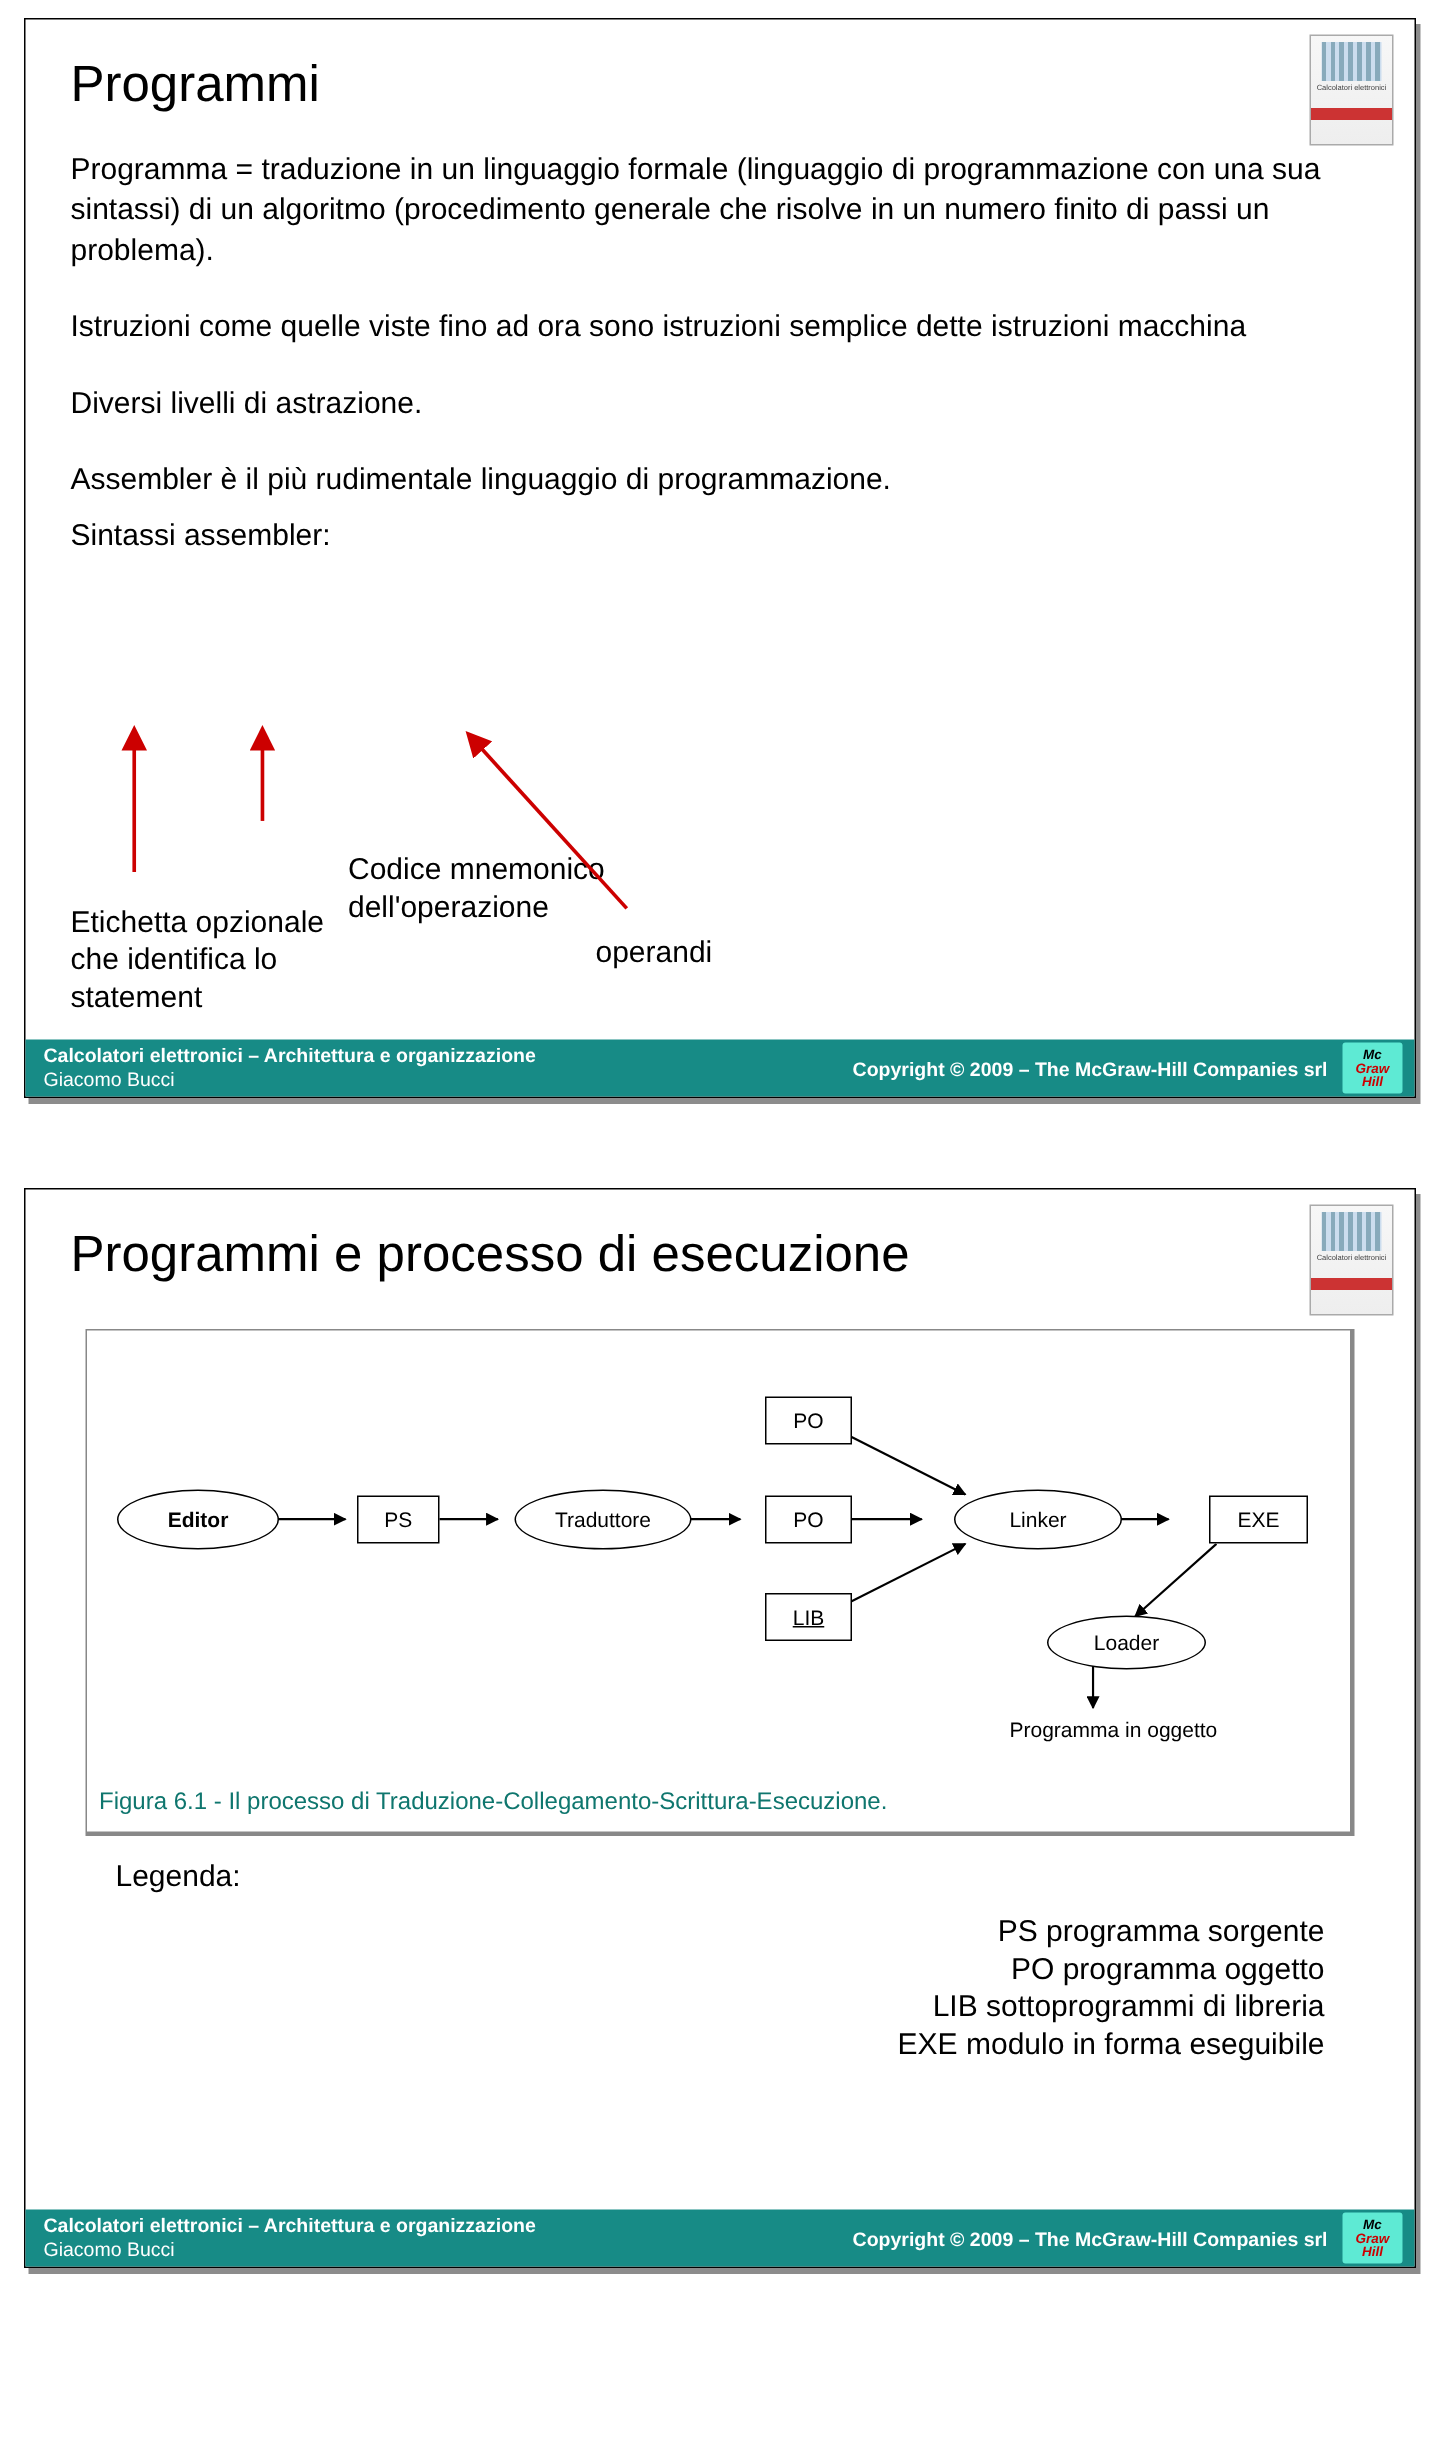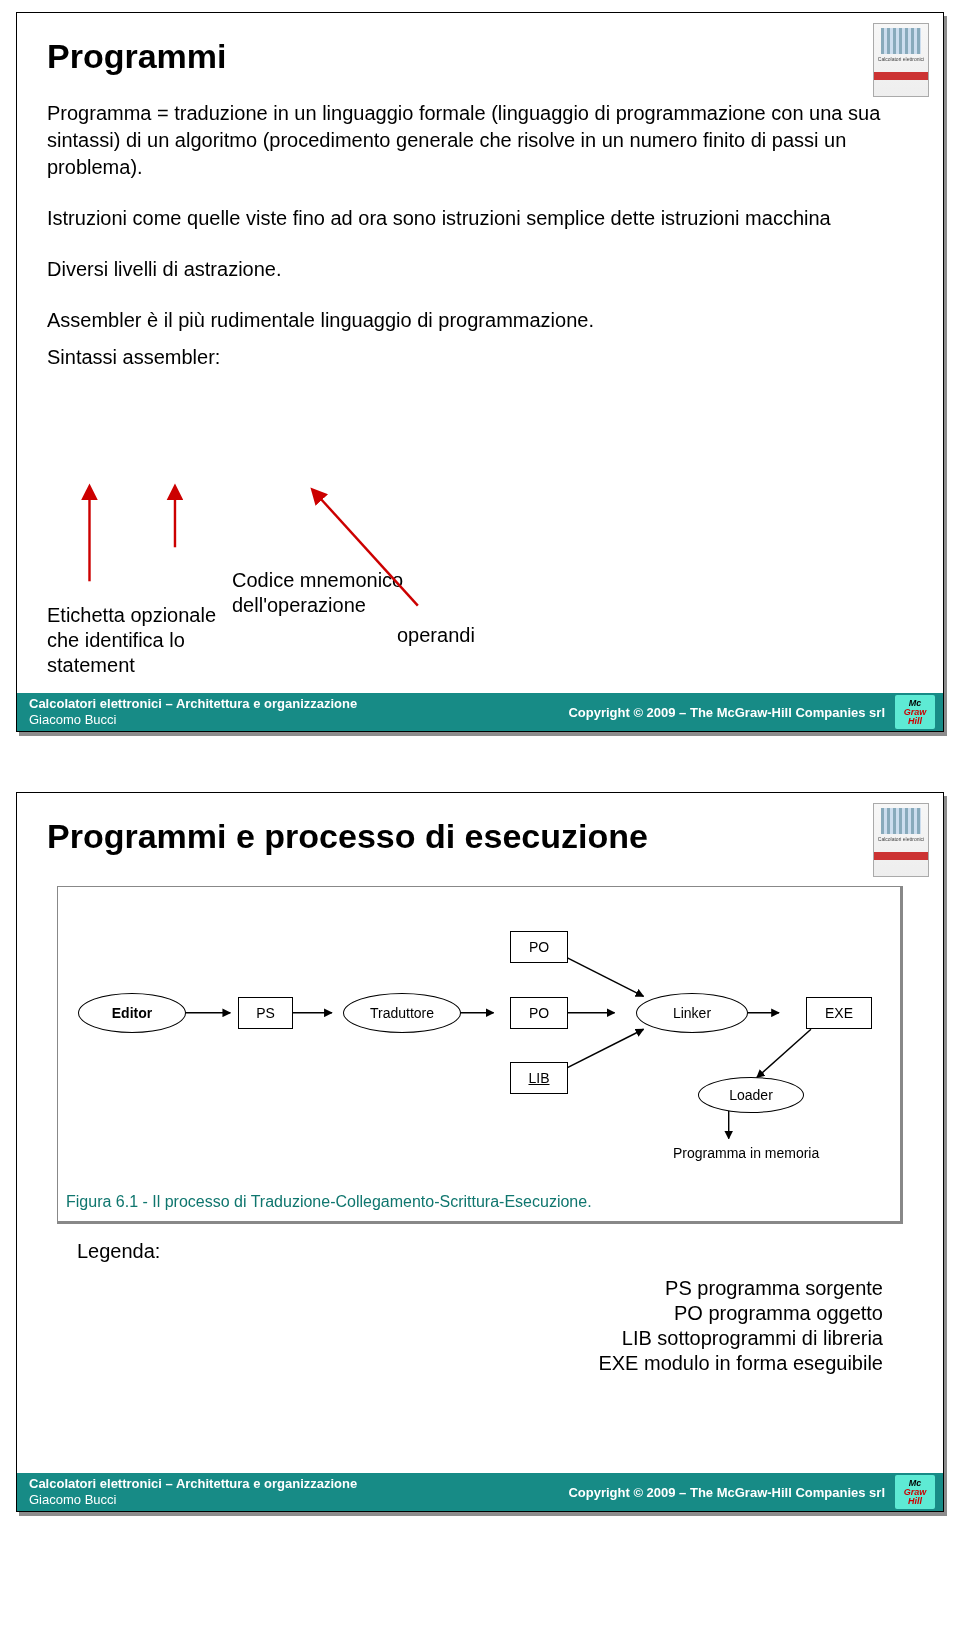--- a/index.html
+++ b/index.html
@@ -19,21 +19,21 @@
     box-shadow: 3px 4px 0 rgba(0,0,0,0.45);
     background: #fff;
   }
   .slide-body {
     padding: 18px 30px 10px 30px;
     min-height: 600px;
     position: relative;
   }
   .slide h1 {
     font-size: 34px;
-    font-weight: bold;
+    font-weight: normal;
     margin: 6px 0 10px 0;
     color: #000;
   }
   .para {
     font-size: 20px;
     line-height: 1.35;
     margin: 24px 0 0 0;
     color: #000;
   }
   .para-small {
@@ -273,21 +273,21 @@
 
         <div class="oval" style="left:20px; top:106px; width:108px; height:40px;font-weight:bold;">Editor</div>
         <div class="rect" style="left:180px; top:110px; width:55px; height:32px;">PS</div>
         <div class="oval" style="left:285px; top:106px; width:118px; height:40px;">Traduttore</div>
         <div class="rect" style="left:452px; top:44px; width:58px; height:32px;">PO</div>
         <div class="rect" style="left:452px; top:110px; width:58px; height:32px;">PO</div>
         <div class="rect" style="left:452px; top:175px; width:58px; height:32px;text-decoration:underline;">LIB</div>
         <div class="oval" style="left:578px; top:106px; width:112px; height:40px;">Linker</div>
         <div class="rect" style="left:748px; top:110px; width:66px; height:32px;">EXE</div>
         <div class="oval" style="left:640px; top:190px; width:106px; height:36px;">Loader</div>
-        <div class="lbl" style="left:615px; top:258px;">Programma in memoria</div>
+        <div class="lbl" style="left:615px; top:258px;">Programma in oggetto</div>
       </div>
       <div class="caption">Figura 6.1 - Il processo di Traduzione-Collegamento-Scrittura-Esecuzione.</div>
     </div>
 
     <div class="legend">
       <div>Legenda:</div>
       <ul>
         <li>PS programma sorgente</li>
         <li>PO programma oggetto</li>
         <li>LIB sottoprogrammi di libreria</li>

